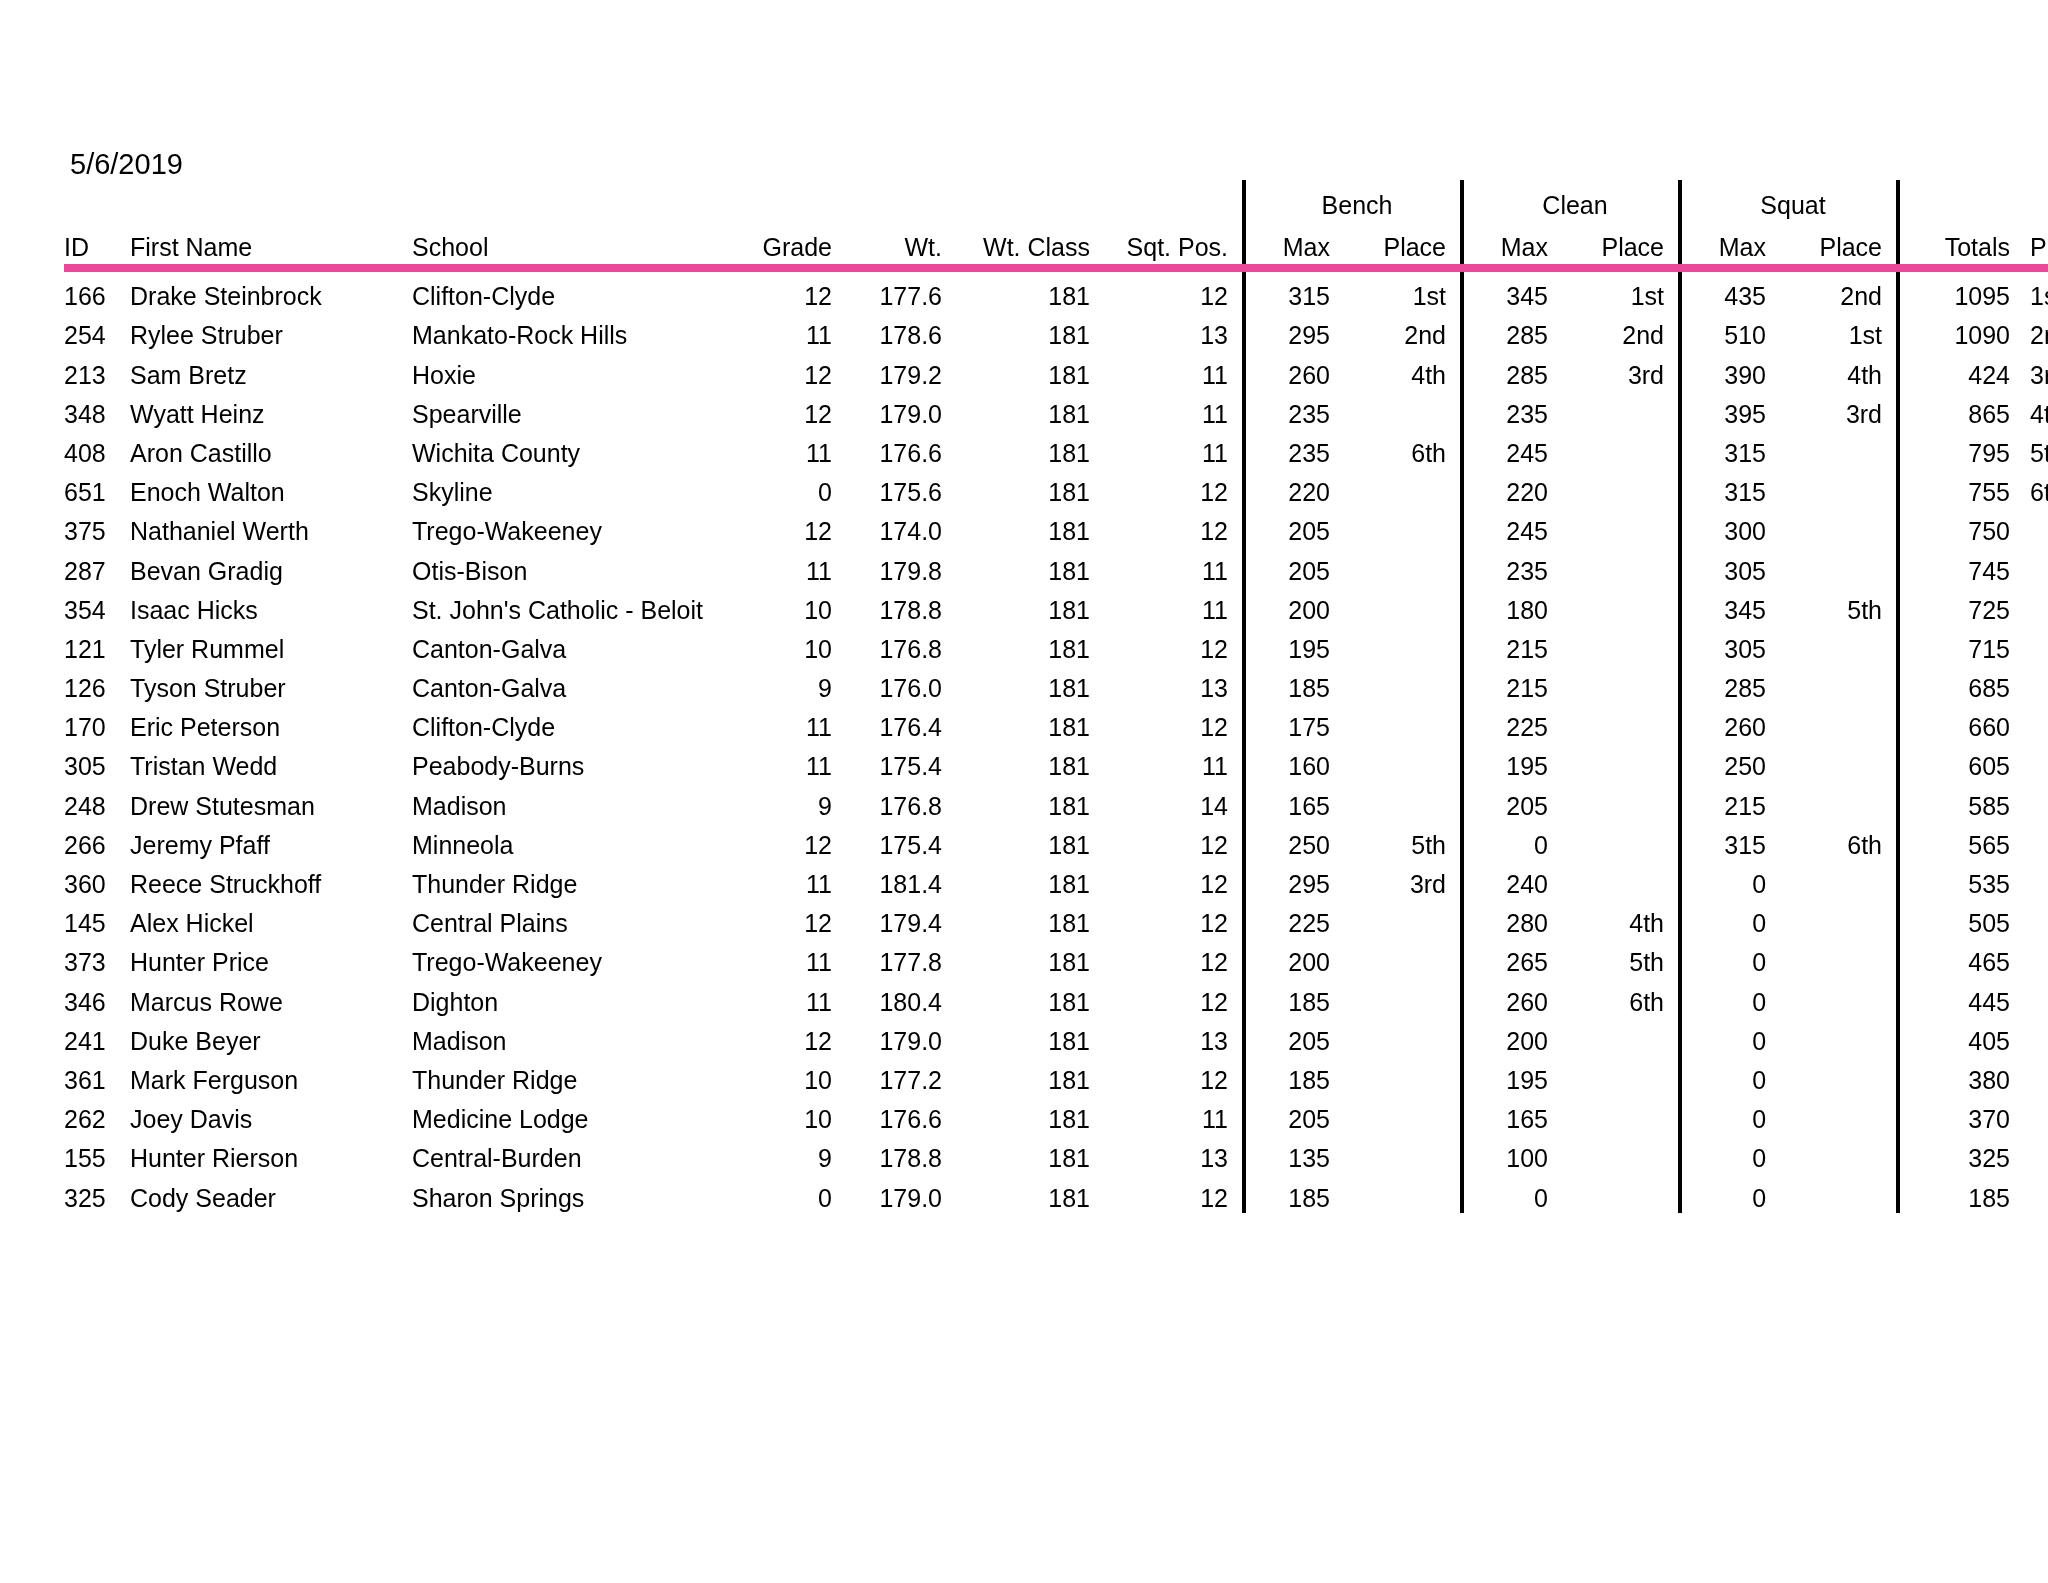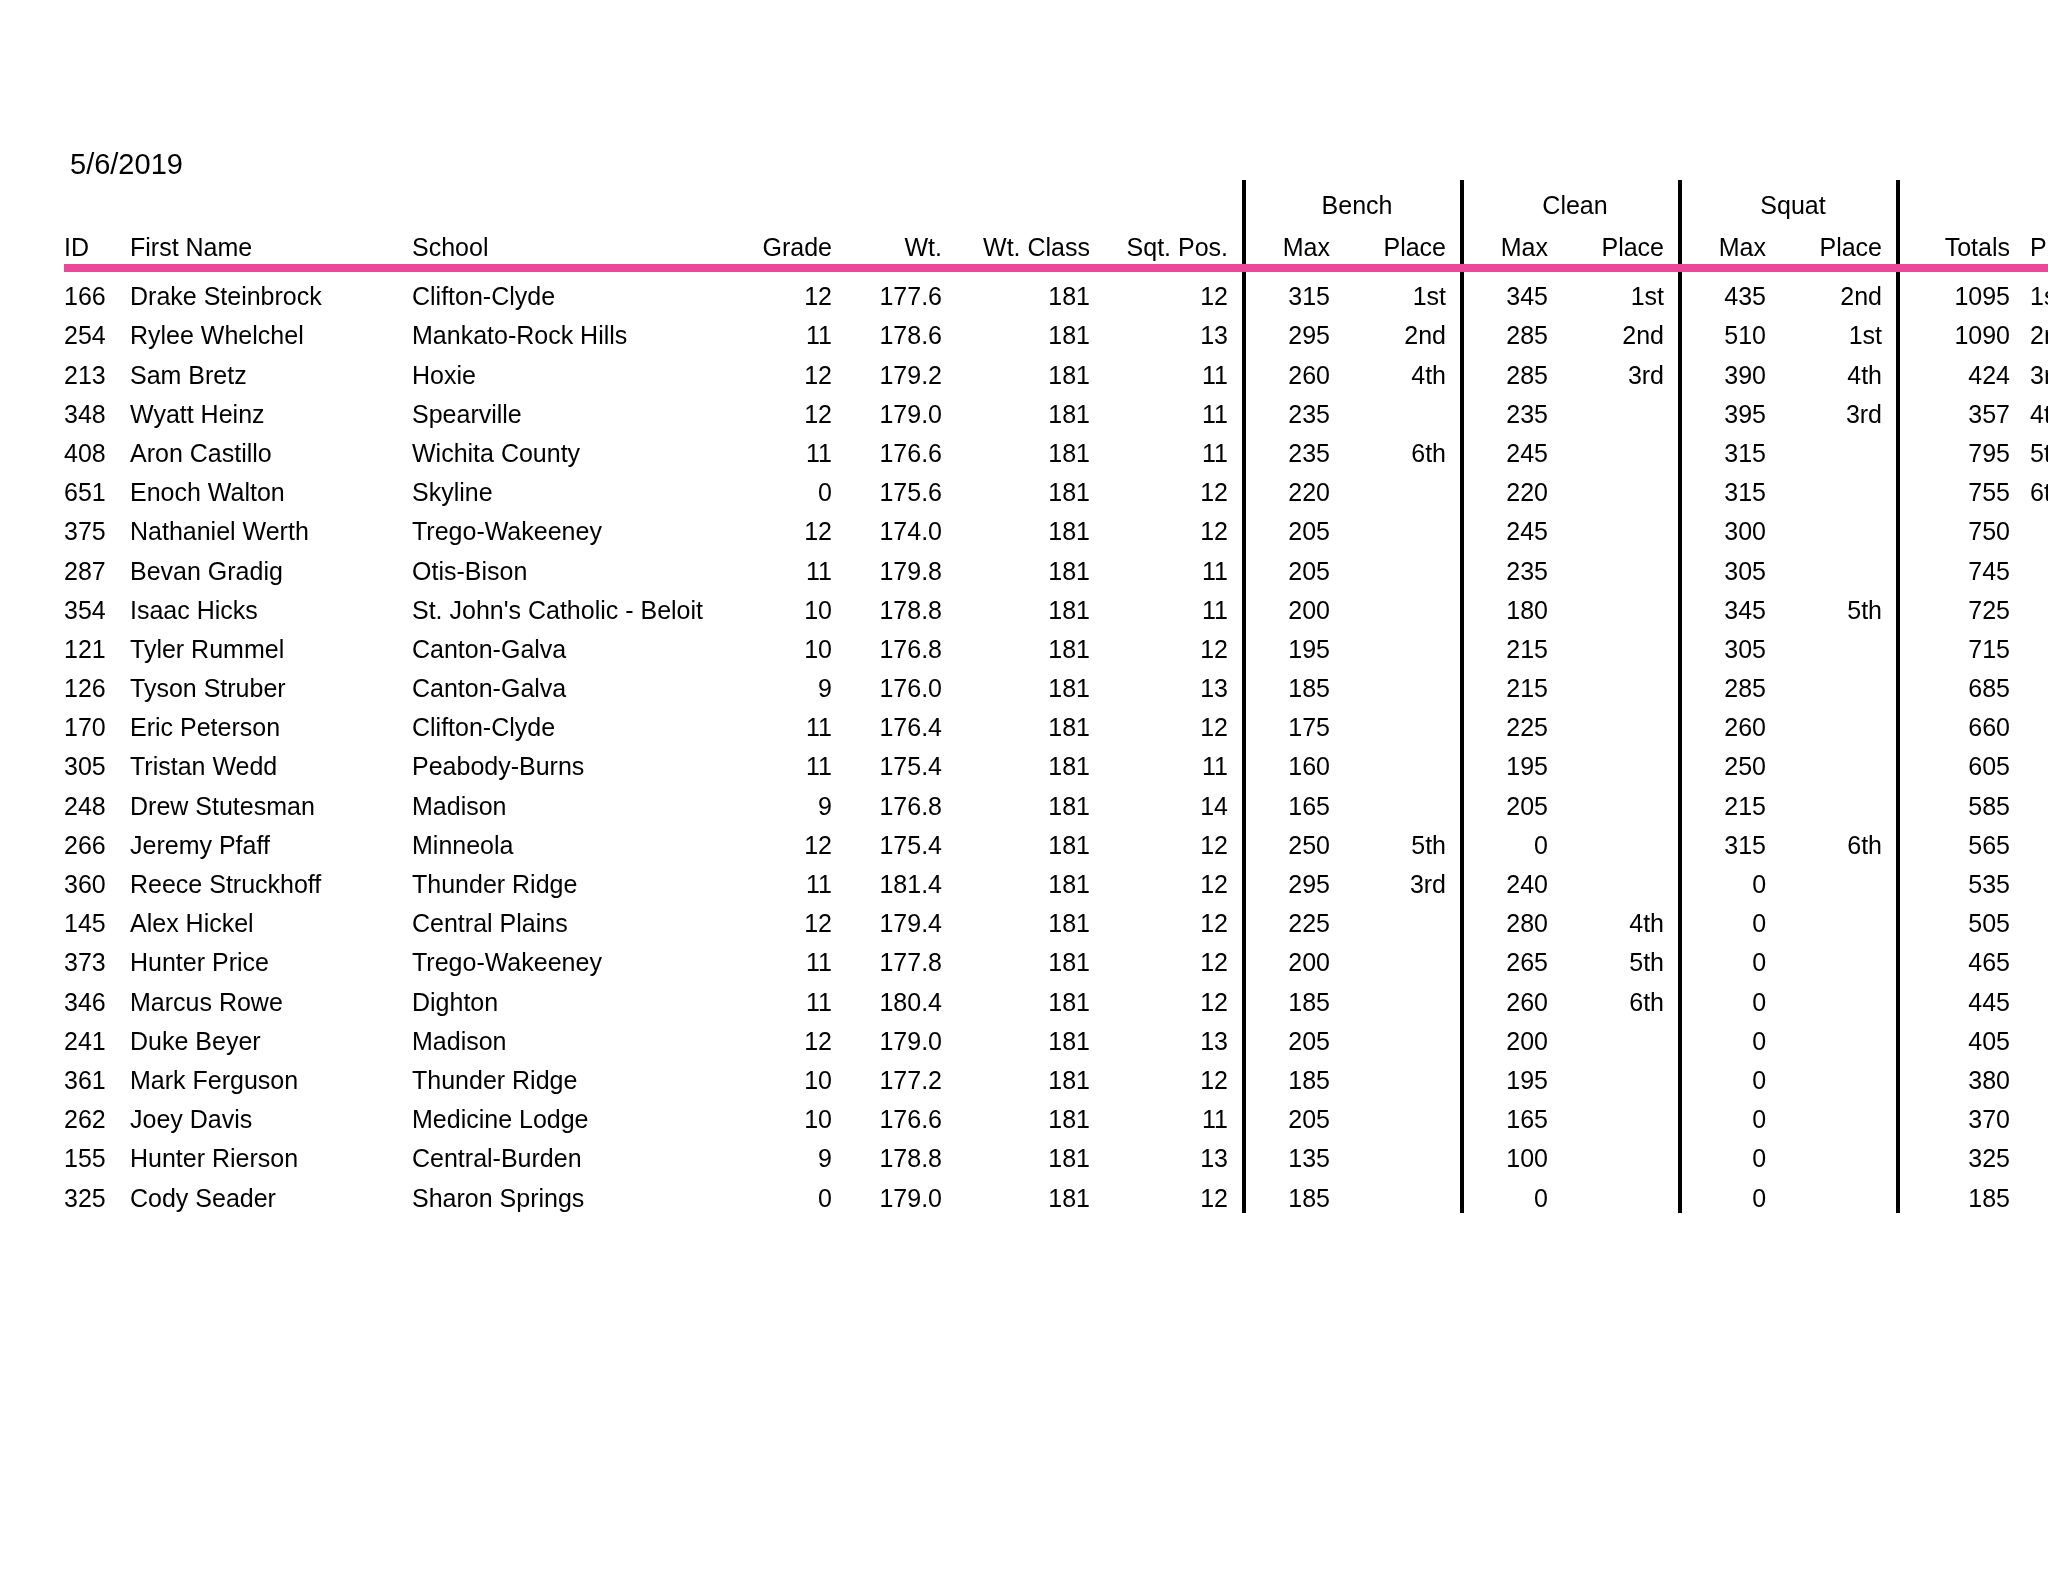--- a/index.html
+++ b/index.html
@@ -197,21 +197,21 @@
             <td class="ar pr">1st</td>
             <td class="spacer vsep-l"></td>
             <td class="ar pr">435</td>
             <td class="ar pr">2nd</td>
             <td class="spacer vsep-l"></td>
             <td class="ar pr">1095</td>
             <td class="al pl">1st</td>
           </tr>
           <tr class="data-row">
             <td class="al">254</td>
-            <td class="al pl">Rylee Whelchel</td>
+            <td class="al pl">Rylee Struber</td>
             <td class="al pl">Mankato-Rock Hills</td>
             <td class="ar pr">11</td>
             <td class="ar pr">178.6</td>
             <td class="ar pr">181</td>
             <td class="ar pr">13</td>
             <td class="spacer vsep-l"></td>
             <td class="ar pr">295</td>
             <td class="ar pr">2nd</td>
             <td class="spacer vsep-l"></td>
             <td class="ar pr">285</td>
@@ -255,21 +255,21 @@
             <td class="spacer vsep-l"></td>
             <td class="ar pr">235</td>
             <td class="ar pr"></td>
             <td class="spacer vsep-l"></td>
             <td class="ar pr">235</td>
             <td class="ar pr"></td>
             <td class="spacer vsep-l"></td>
             <td class="ar pr">395</td>
             <td class="ar pr">3rd</td>
             <td class="spacer vsep-l"></td>
-            <td class="ar pr">357</td>
+            <td class="ar pr">865</td>
             <td class="al pl">4th</td>
           </tr>
           <tr class="data-row">
             <td class="al">408</td>
             <td class="al pl">Aron Castillo</td>
             <td class="al pl">Wichita County</td>
             <td class="ar pr">11</td>
             <td class="ar pr">176.6</td>
             <td class="ar pr">181</td>
             <td class="ar pr">11</td>

